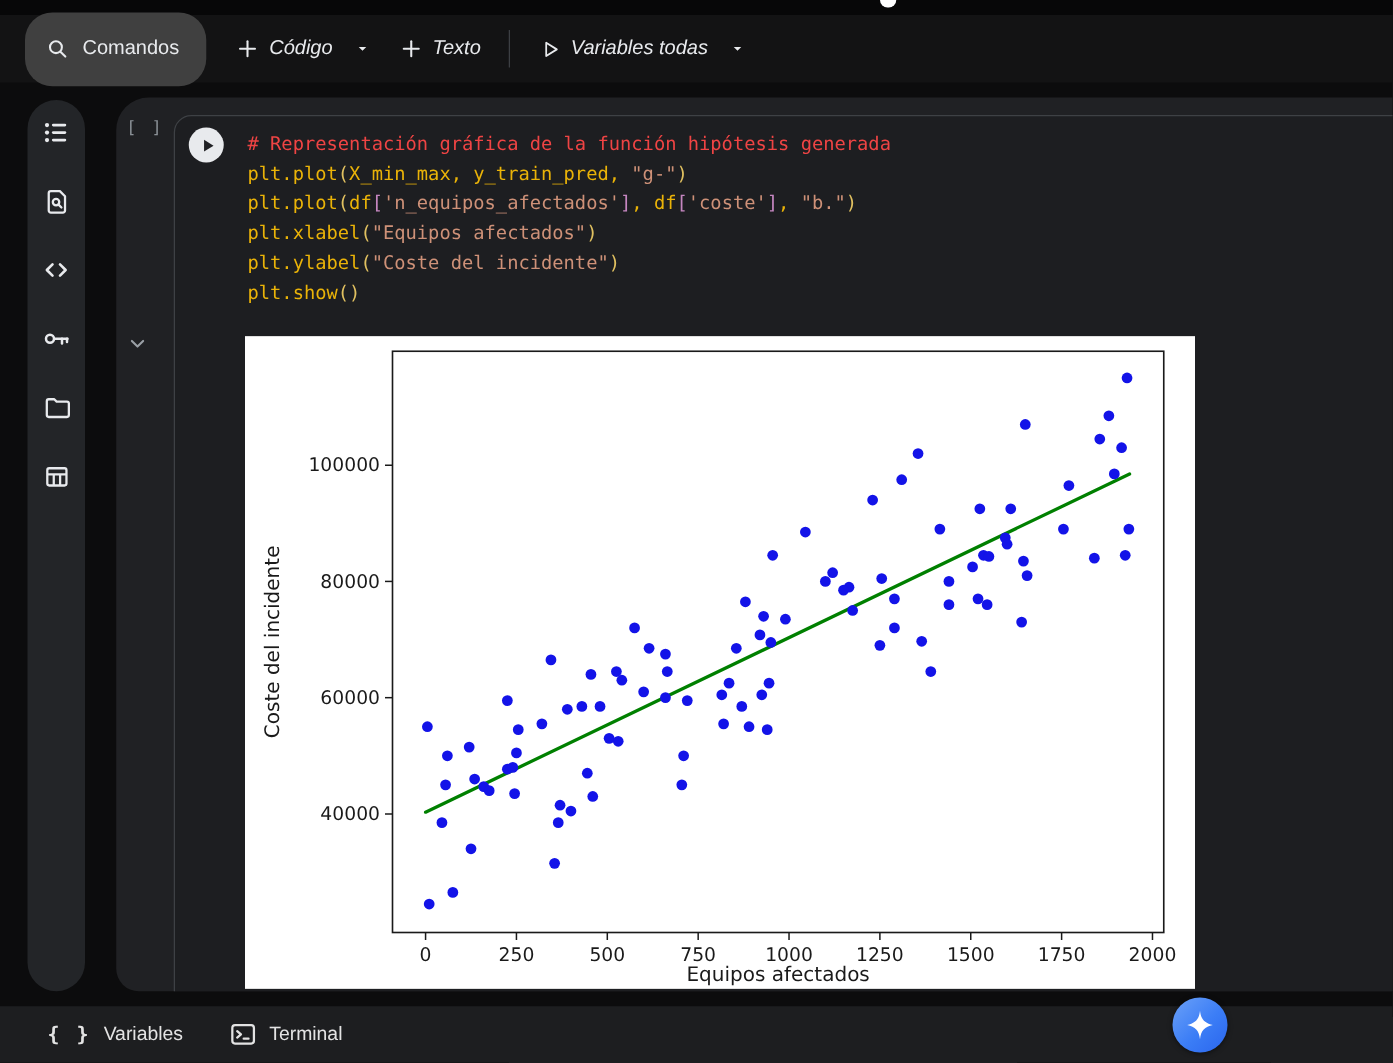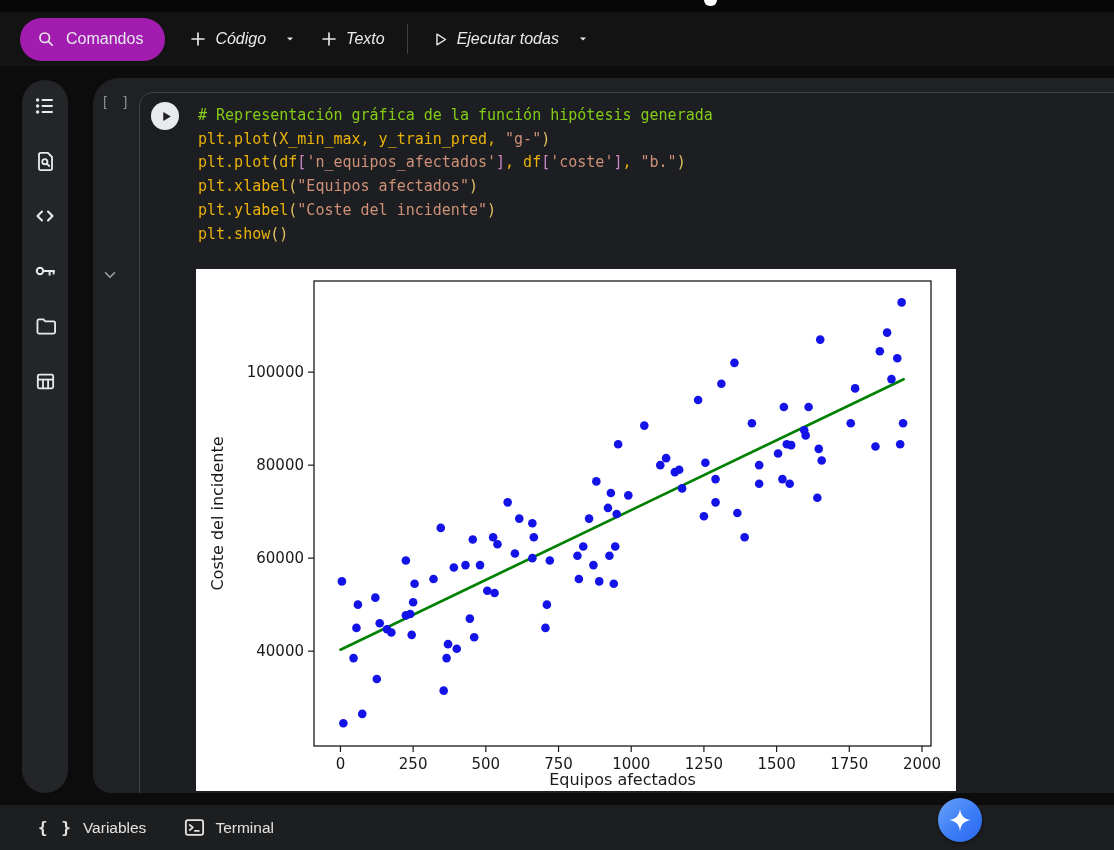--- a/index.html
+++ b/index.html
@@ -6,22 +6,22 @@
   html,body { width:1114px; height:850px; overflow:hidden; background:#0c0c0d;
               font-family:"Liberation Sans", sans-serif; }
   .abs { position:absolute; }
 
   
   #top-strip { left:0; top:0; width:1114px; height:12px; background:#070708; }
   #top-fragment { left:704px; top:0; width:13px; height:6px; background:#fff;
                   border-radius:0 0 7px 7px; }
   #toolbar { left:0; top:12px; width:1114px; height:54px; background:#131314;
              display:flex; align-items:center; color:#e8eaed; font-size:16px; }
-  #commands-pill { display:flex; align-items:center; gap:10px; background:#a21caf;
-                   border-radius:22px; height:43px; padding:0 22px 0 16px; margin-left:20px; }
+  #commands-pill { display:flex; align-items:center; gap:10px; background:#404040;
+                   border-radius:22px; height:59px; padding:0 22px 0 16px; margin-left:20px; }
   .tb-item { display:flex; align-items:center; gap:8px; margin-left:24px; cursor:default;font-style:italic; }
   .tb-caret { margin-left:10px; display:flex; }
   #tb-divider { width:1px; height:30px; background:#3c3f43; margin-left:22px; }
   .icon-svg { display:block; }
 
   
   #sidebar { left:22px; top:80px; width:46px; height:713px; background:#232528;
              border-radius:23px; display:flex; flex-direction:column; align-items:center;
              padding-top:14px; gap:31px; }
   .side-btn { width:24px; height:24px; display:flex; align-items:center; justify-content:center; }
@@ -37,21 +37,21 @@
 
   
   #code-cell { left:46px; top:14px; width:990px; height:710px;
                border:1px solid #3e4145; border-top-left-radius:14px; background:#1d1e21; }
   #run-button { left:11px; top:9px; width:28px; height:28px; border-radius:50%;
                 background:#e8eaed; display:flex; align-items:center; justify-content:center; }
   #run-button svg { margin-left:2px; }
   #code-editor { left:58px; top:11px; width:900px;
                  font-family:"DejaVu Sans Mono", monospace; font-size:15px; line-height:23.7px;
                  white-space:pre; color:#d4d4d4; }
-  .tok-comment { color:#84cc16; }
+  .tok-comment { color:#ef4444; }
   .tok-plain   { color:#eab308; }
   .tok-paren   { color:#e0c060; }
   .tok-bracket { color:#c586c0; }
   .tok-string  { color:#ce9178; }
 
   
   #output-area { left:56px; top:176px; width:760px; height:522px; background:#ffffff; overflow:hidden; }
 
   
   #footer { left:0; top:805px; width:1114px; height:45px; background:#1d1e20;
@@ -107,21 +107,21 @@
   </div>
 
   <div id="tb-divider"></div>
 
   <div class="tb-item">
     <span>
       <svg class="icon-svg" width="17" height="17" viewBox="0 0 24 24" fill="none" stroke="#e8eaed" stroke-width="2" stroke-linejoin="round">
         <path d="M7 4.5v15l12-7.5z"></path>
       </svg>
     </span>
-    <span>Ejecutar todas</span>
+    <span>Variables todas</span>
     <span class="tb-caret">
       <svg class="icon-svg" width="12" height="12" viewBox="0 0 24 24" fill="#e8eaed">
           <path d="M6 9l6 6 6-6z"></path>
         </svg>
     </span>
   </div>
 </div>
 
 <div class="abs" id="sidebar">
   <div class="side-btn">

